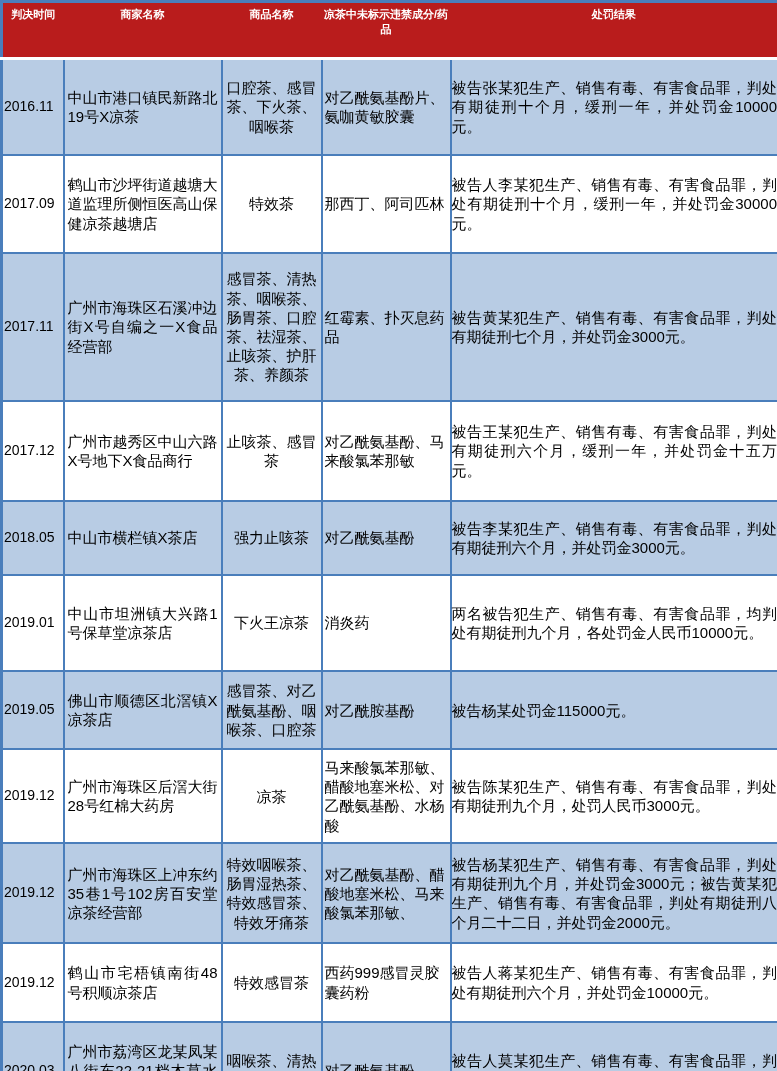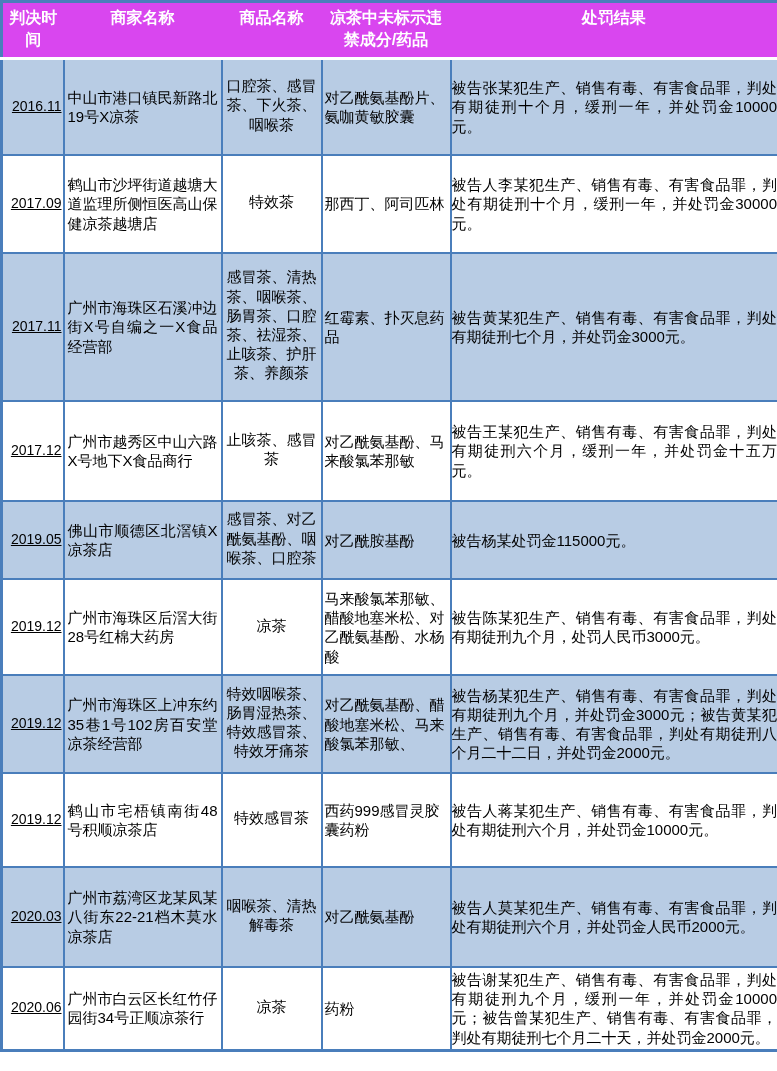--- a/index.html
+++ b/index.html
@@ -20,46 +20,46 @@
     font-size: 15px;
     color: #000000;
   }
   col.c-date      { width: 62px; }
   col.c-merchant  { width: 158px; }
   col.c-product   { width: 100px; }
   col.c-substance { width: 129px; }
   col.c-penalty   { width: 328px; }
 
   thead th {
-    background: #d946ef;
+    background: #b91c1c;
     color: #FFFFFF;
     font-weight: bold;
-    font-size: 16px;
+    font-size: 11px;
     text-align: center;
     vertical-align: top;
     padding: 4px 2px 2px 2px;
     height: 48px;
     border: none;
     border-bottom: 3px solid #FFFFFF;
     line-height: 1.35;
   }
   tbody td {
     border: 2px solid #4A7EBB;
     vertical-align: middle;
     padding: 1px 2px;
     line-height: 1.28;
     word-break: break-all;
     overflow-wrap: break-word;
   }
   tbody tr.alt td { background: #B8CCE4; }
   tbody tr.plain td { background: #FFFFFF; }
 
-  td.cell-date      { text-align: right; font-size: 14px; padding: 1px 1px; text-decoration: underline; }
+  td.cell-date      { text-align: left; font-size: 14px; padding: 1px 1px; }
   td.cell-merchant  { text-align: justify; padding: 19px 3px; }
-  td.cell-product   { text-align: center; font-family: Liberation Mono, monospace; }
+  td.cell-product   { text-align: center; }
   td.cell-substance { text-align: left; }
   td.cell-penalty   { text-align: justify; padding: 2px 0; }
 
   
   tbody tr:nth-child(1)  td { height: 56px; }
   tbody tr:nth-child(2)  td { height: 58px; border-radius: 9px; }
   tbody tr:nth-child(3)  td { height: 108px; }
   tbody tr:nth-child(4)  td { height: 60px; }
   tbody tr:nth-child(5)  td { height: 34px; }
   tbody tr:nth-child(6)  td { height: 56px; }
@@ -118,20 +118,34 @@
         <td class="cell-penalty">被告黄某犯生产、销售有毒、有害食品罪，判处有期徒刑七个月，并处罚金3000元。</td>
       </tr>
       <tr class="plain">
         <td class="cell-date">2017.12</td>
         <td class="cell-merchant">广州市越秀区中山六路X号地下X食品商行</td>
         <td class="cell-product">止咳茶、感冒茶</td>
         <td class="cell-substance">对乙酰氨基酚、马来酸氯苯那敏</td>
         <td class="cell-penalty">被告王某犯生产、销售有毒、有害食品罪，判处有期徒刑六个月，缓刑一年，并处罚金十五万元。</td>
       </tr>
       <tr class="alt">
+        <td class="cell-date">2018.05</td>
+        <td class="cell-merchant">中山市横栏镇X茶店</td>
+        <td class="cell-product">强力止咳茶</td>
+        <td class="cell-substance">对乙酰氨基酚</td>
+        <td class="cell-penalty">被告李某犯生产、销售有毒、有害食品罪，判处有期徒刑六个月，并处罚金3000元。</td>
+      </tr>
+      <tr class="plain">
+        <td class="cell-date">2019.01</td>
+        <td class="cell-merchant">中山市坦洲镇大兴路1号保草堂凉茶店</td>
+        <td class="cell-product">下火王凉茶</td>
+        <td class="cell-substance">消炎药</td>
+        <td class="cell-penalty">两名被告犯生产、销售有毒、有害食品罪，均判处有期徒刑九个月，各处罚金人民币10000元。</td>
+      </tr>
+      <tr class="alt">
         <td class="cell-date">2019.05</td>
         <td class="cell-merchant">佛山市顺德区北滘镇X凉茶店</td>
         <td class="cell-product">感冒茶、对乙酰氨基酚、咽喉茶、口腔茶</td>
         <td class="cell-substance">对乙酰胺基酚</td>
         <td class="cell-penalty">被告杨某处罚金115000元。</td>
       </tr>
       <tr class="plain">
         <td class="cell-date">2019.12</td>
         <td class="cell-merchant">广州市海珠区后滘大街28号红棉大药房</td>
         <td class="cell-product">凉茶</td>

